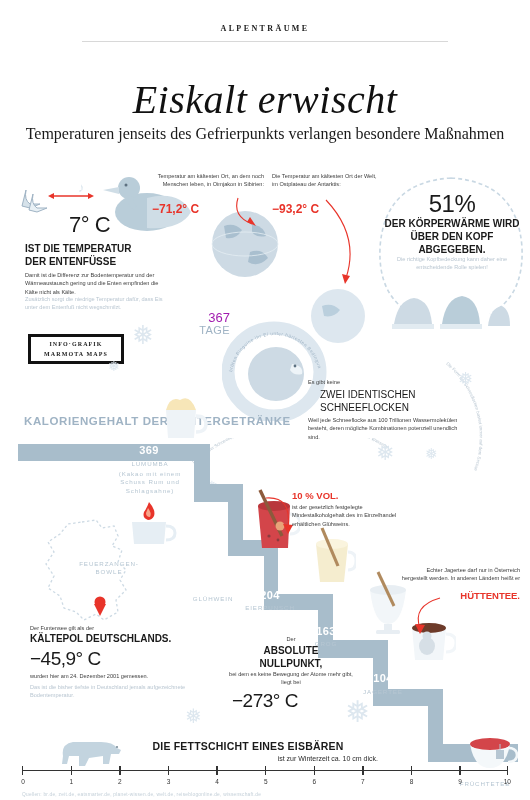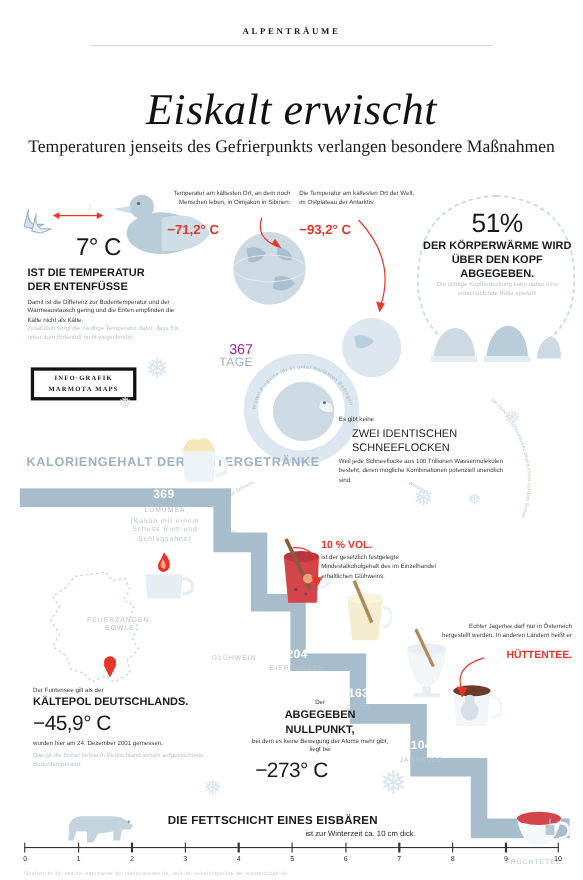--- a/index.html
+++ b/index.html
@@ -378,21 +378,21 @@
     <circle cx="70" cy="86" r="5.5" fill="#e8342a"></circle>
     <path d="M70 100 L64 88 L76 88 Z" fill="#e8342a"></path>
   </svg>
   <div class="abs lbl-small" id="kp-kicker">Der Funtensee gilt als der</div>
   <div class="abs" id="kp-h">KÄLTEPOL DEUTSCHLANDS.</div>
   <div class="abs big-num" id="kp-val">−45,9° C</div>
   <div class="abs lbl-small" id="kp-body">wurden hier am 24. Dezember 2001 gemessen.</div>
   <div class="abs lbl-faded" id="kp-faded">Das ist die bisher tiefste in Deutschland jemals aufgezeichnete Bodentemperatur.</div>
 
   <div class="abs lbl-small" id="np-kicker">Der</div>
-  <div class="abs" id="np-h">ABGEGEBEN NULLPUNKT,</div>
+  <div class="abs" id="np-h">ABSOLUTE NULLPUNKT,</div>
   <div class="abs lbl-small" id="np-body">bei dem es keine Bewegung der Atome mehr gibt, liegt bei</div>
   <div class="abs big-num" id="np-val">−273° C</div>
 
   <svg class="abs" style="top:734px;left:55px;" width="70" height="40">
     <path d="M8 22 Q6 10 18 8 L46 8 Q58 8 62 14 L66 16 L64 20 L56 20 L54 30
              L48 30 L48 22 L34 24 L30 32 L24 32 L24 22 L14 22 L12 30 L7 30 Z" fill="#c3d4df"></path>
     <circle cx="62" cy="13" r="1.1" fill="#7c8f9c"></circle>
   </svg>
   <div class="abs" id="pb-h">DIE FETTSCHICHT EINES EISBÄREN</div>
   <div class="abs" id="pb-sub">ist zur Winterzeit ca. 10 cm dick.</div>

